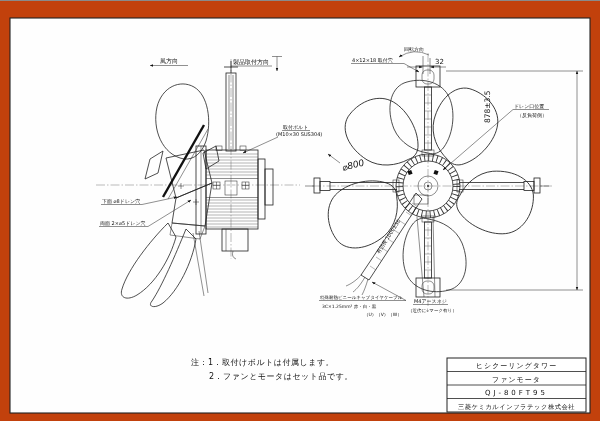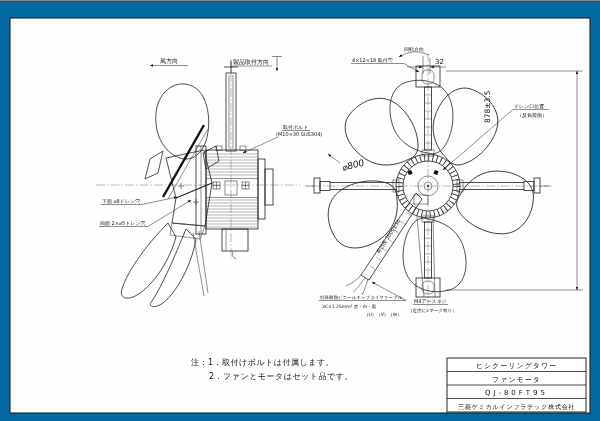--- a/index.html
+++ b/index.html
@@ -1,16 +1,16 @@
 <!DOCTYPE html>
 <html><head>
 <meta charset="utf-8">
 <style>
   html,body{margin:0;padding:0;background:#ffffff;}
-  #page{position:relative;width:600px;height:421px;background:#0369a1;
+  #page{position:relative;width:600px;height:421px;background:#c2410c;
         border-top:1px solid #8a8a8a;box-sizing:border-box;
         font-family:"DejaVu Sans",sans-serif;}
   svg{display:block;}
   .ln{stroke:#222;stroke-width:0.8;fill:none;}
   .thin{stroke:#333;stroke-width:0.55;fill:none;}
   .cl{stroke:#666;stroke-width:0.45;fill:none;stroke-dasharray:9 2 1.5 2;}
   .thick{stroke:#111;stroke-width:2.4;fill:none;}
   text{fill:#111;font-family:"DejaVu Sans",sans-serif;}
   .t5{font-size:5px;}
   .t45{font-size:4.5px;}

